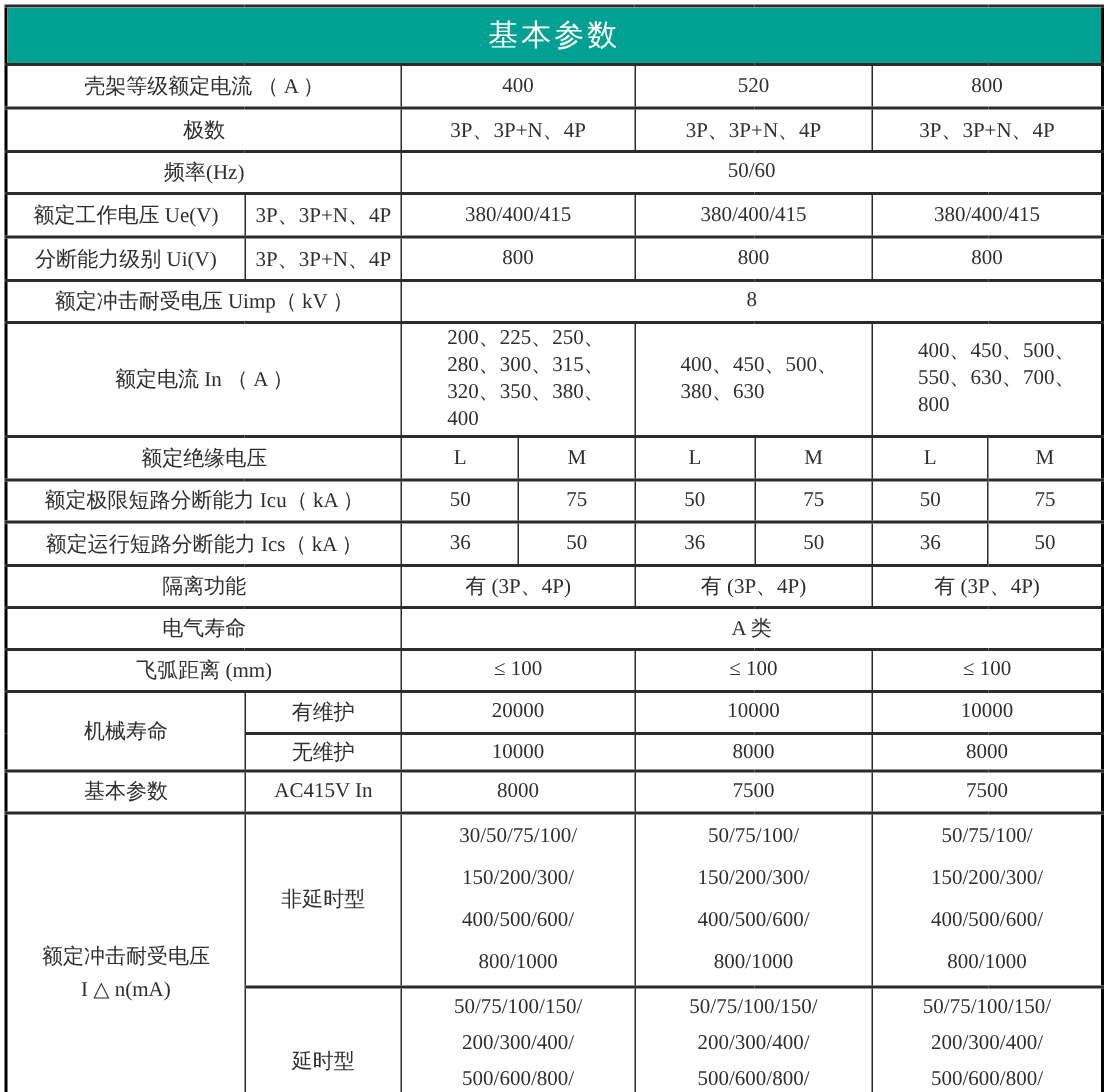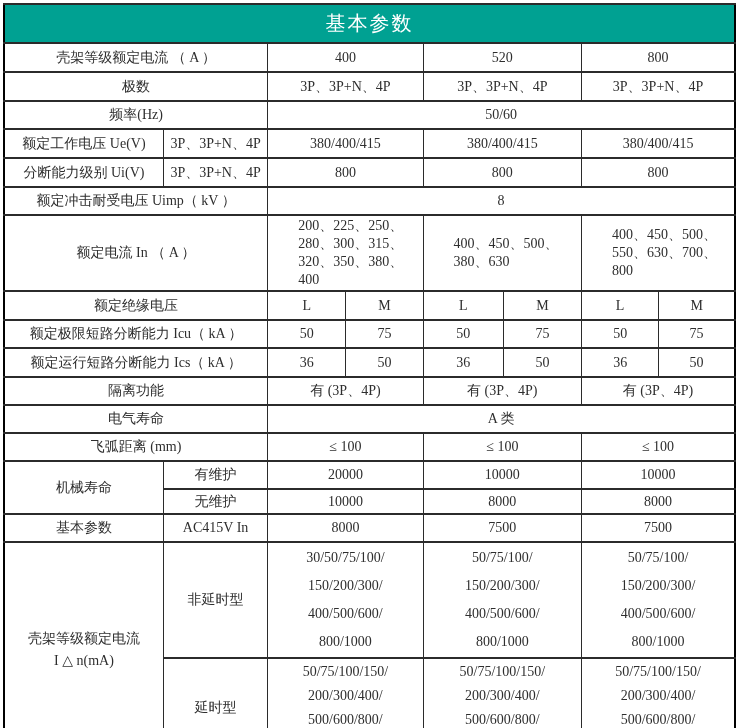--- a/index.html
+++ b/index.html
@@ -194,21 +194,21 @@
     <tr class="h25">
       <td>基本参数</td>
       <td>AC415V In</td>
       <td colspan="2">8000</td>
       <td colspan="2">7500</td>
       <td colspan="2">7500</td>
     </tr>
 
     <tr class="nd-row">
       <td rowspan="2" class="res-label">
-        <div>壳架等级额定电流</div>
+        <div>额定冲击耐受电压</div>
         <div>I △ n(mA)</div>
       </td>
       <td>非延时型</td>
       <td colspan="2" class="nd-val">
         <div>30/50/75/100/</div>
         <div>150/200/300/</div>
         <div>400/500/600/</div>
         <div>800/1000</div>
       </td>
       <td colspan="2" class="nd-val">

